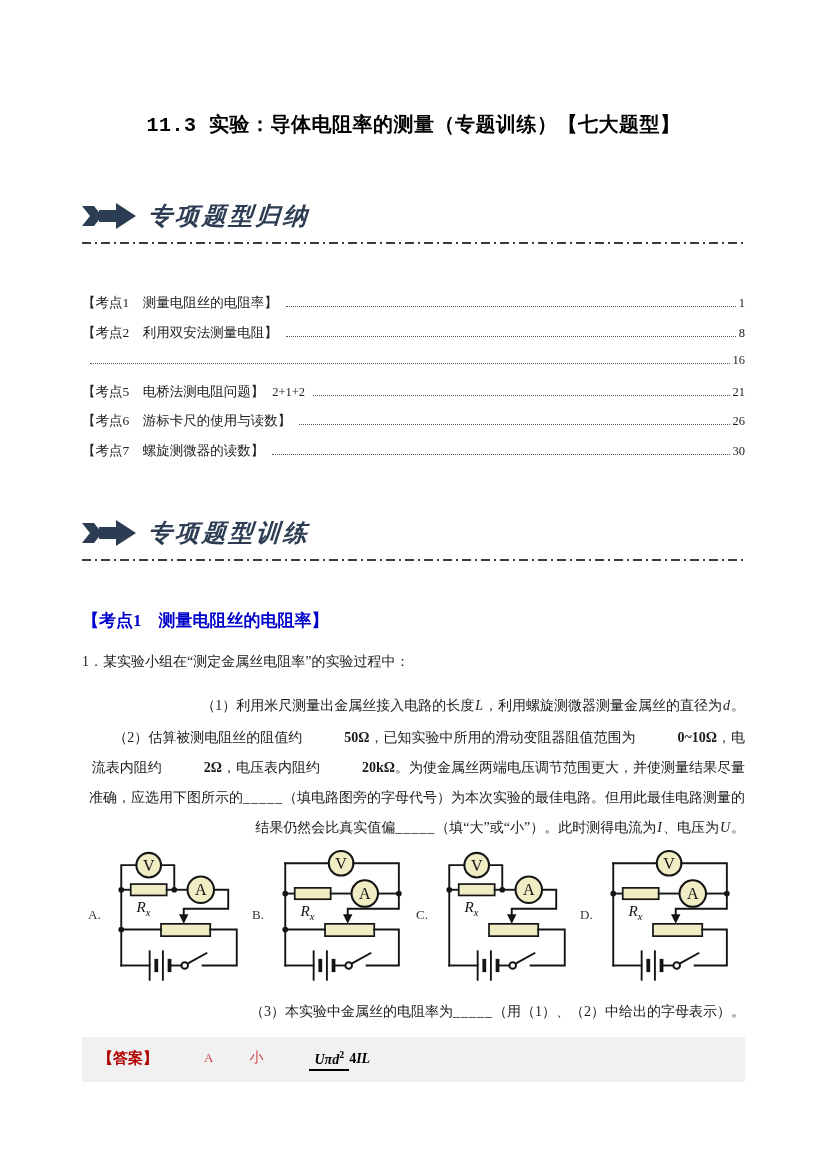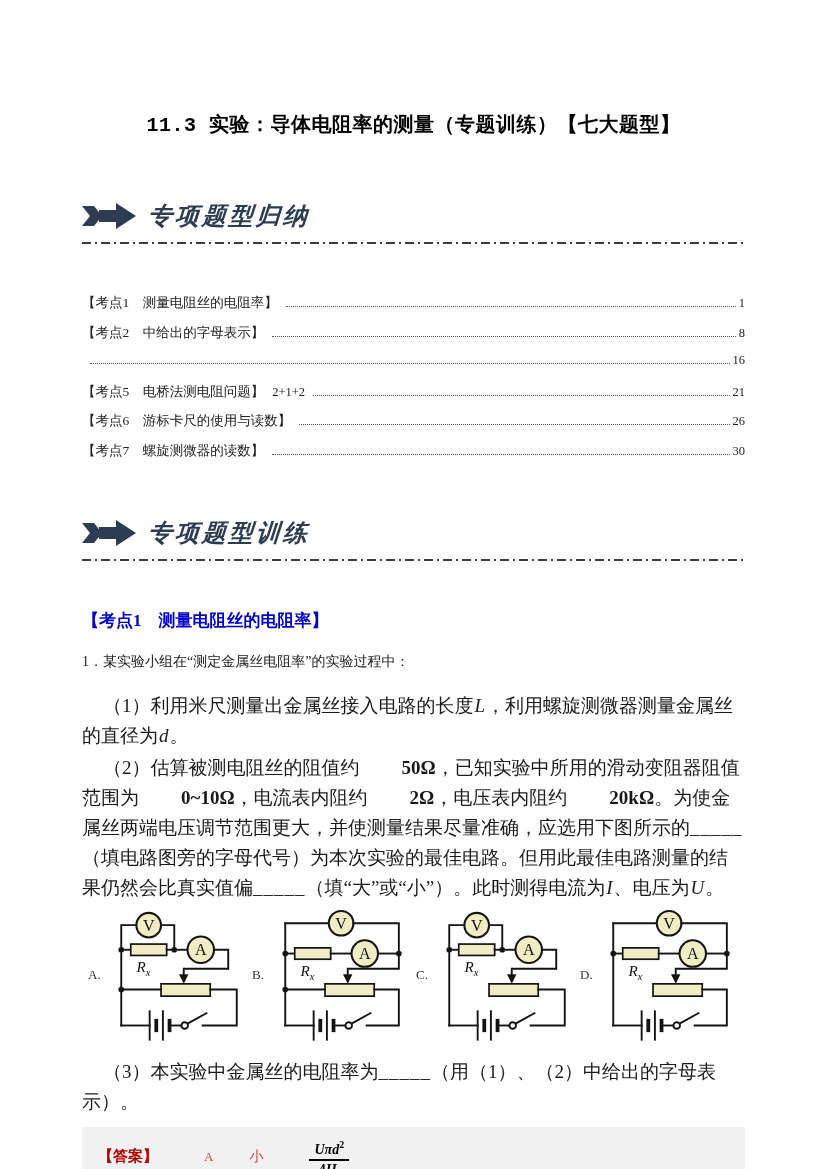--- a/index.html
+++ b/index.html
@@ -48,21 +48,21 @@
   .toc-leader { flex:1 1 auto; border-bottom:1.6px dotted #555; margin:0 3px 4px 8px; min-width:30px; }
   .toc-page { font-size:12.5px; }
   
   .section-heading {
     margin:48px 0 0 0;
     font-size:17px; font-weight:bold;
     color:#0000cc; line-height:24px;
   }
   
   .q-intro { margin-top:14px; font-size:14px; line-height:30px; }
-  .q-part  { margin:2px 0 0 0; font-size:19px; line-height:30px; text-indent:21px; }
+  .q-part  { margin:2px 0 0 0; font-size:14px; line-height:30px; text-indent:21px;text-align:right; }
   .q-part.p2 { margin-top:2px; }
   .var { font-style:italic; padding:0 1px; }
   .bold { font-weight:bold;padding-left:42px; }
   .blank { letter-spacing:1px; }
   
   .circuits { display:flex; margin-top:4px; margin-left:6px; }
   .circuit-item { display:flex; flex:0 0 auto; width:164px; }
   .circuit-label { font-size:13px; margin-top:60px; width:20px; flex:0 0 auto; color:#333; }
   svg.circuit { width:142px; height:148px; flex:0 0 auto; }
   .w  { fill:none; stroke:#141414; stroke-width:2; stroke-linecap:square; }
@@ -79,21 +79,21 @@
     background:#f1f1f1;
     padding:9px 0 11px 16px;
     display:flex; align-items:center;
     font-size:14px;
   }
   .answer-tag { color:#b30000; font-weight:bold; font-size:15px; }
   .answer-blank { color:#cc4444; }
   .answer-blank.b1 { margin-left:46px; font-size:13px; }
   .answer-blank.b2 { margin-left:36px; }
   .fraction {
-    display:inline-flex; flex-direction:column; align-items:center;
+    display:inline-flex; flex-direction:row; align-items:center;
     margin-left:46px; font-weight:bold; color:#000; font-size:14px; line-height:17px;
   }
   .frac-num { border-bottom:2px solid #000; padding:0 5px 1px 5px; }
   .frac-num sup { font-size:10px; }
 </style>
 </head>
 <body>
 
 <div class="page">
 
@@ -110,21 +110,21 @@
     <span class="banner-rule"></span>
   </div>
 
   <div class="toc">
     <div class="toc-row">
       <span class="toc-label">【考点1　测量电阻丝的电阻率】</span>
       <span class="toc-leader"></span>
       <span class="toc-page">1</span>
     </div>
     <div class="toc-row">
-      <span class="toc-label">【考点2　中给出的字母表示】</span>
+      <span class="toc-label">【考点2　利用双安法测量电阻】</span>
       <span class="toc-leader"></span>
       <span class="toc-page">8</span>
     </div>
     <div class="toc-row">
       <span class="toc-leader"></span>
       <span class="toc-page">16</span>
     </div>
     <div class="toc-row">
       <span class="toc-label">【考点5　电桥法测电阻问题】</span>
       <span class="toc-extra">2+1+2</span>

